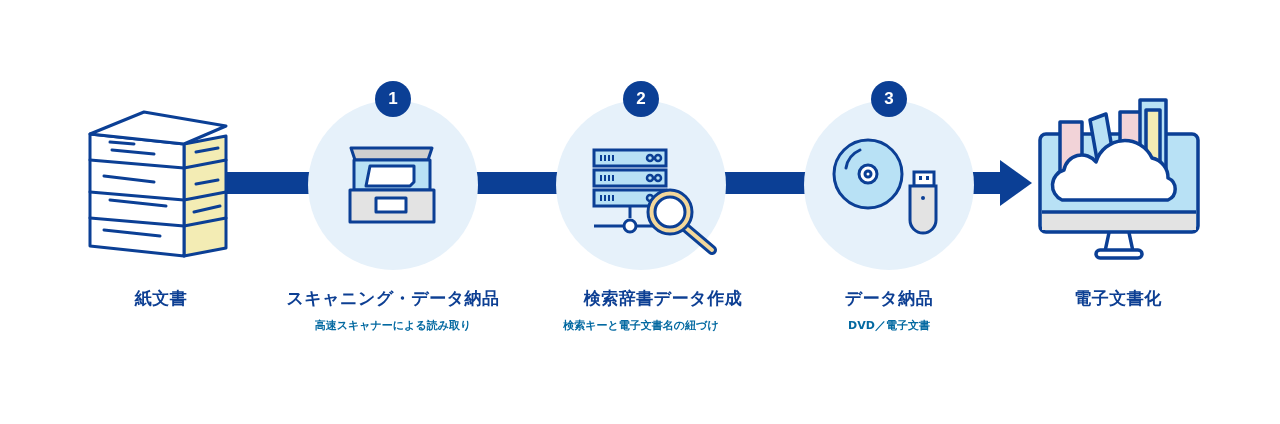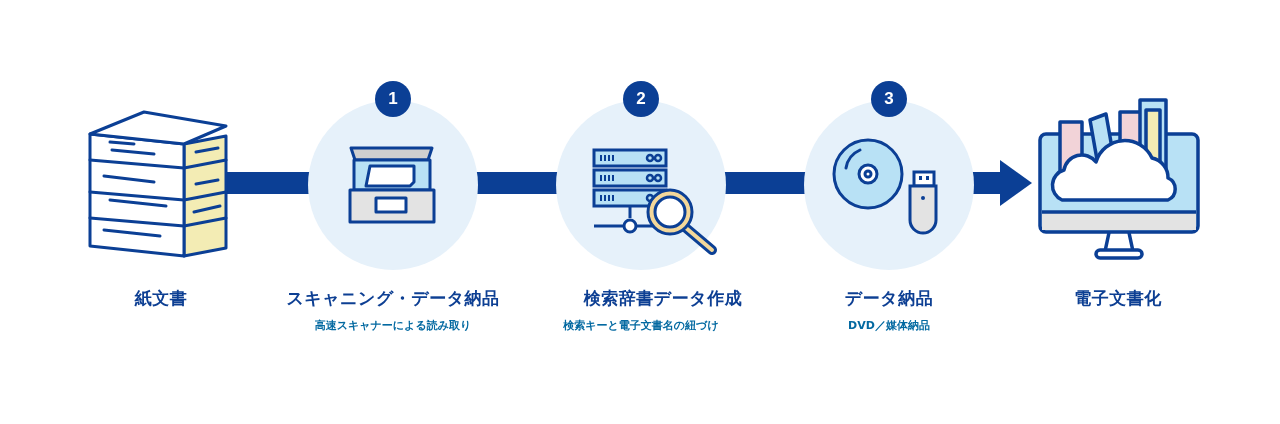--- a/index.html
+++ b/index.html
@@ -132,14 +132,14 @@
     <path d="M28,104 A16,16 0 0 1 30,74 A18,18 0 0 1 62,66 A30,30 0 0 1 118,62 A20,20 0 0 1 134,82 A12,12 0 0 1 134,104 Z" fill="#fff"></path>
   </g>
 </svg>
 
 <div class="title" style="left:31px;">紙文書</div>
 <div class="title" style="left:263px;">スキャニング・データ納品</div>
 <div class="sub" style="left:263px;">高速スキャナーによる読み取り</div>
 <div class="title" style="left:533px;">検索辞書データ作成</div>
 <div class="sub" style="left:511px;">検索キーと電子文書名の紐づけ</div>
 <div class="title" style="left:759px;">データ納品</div>
-<div class="sub" style="left:759px;">DVD／媒体納品</div>
+<div class="sub" style="left:759px;">DVD／電子文書</div>
 <div class="title" style="left:988px;">電子文書化</div>
 
 </body></html>

